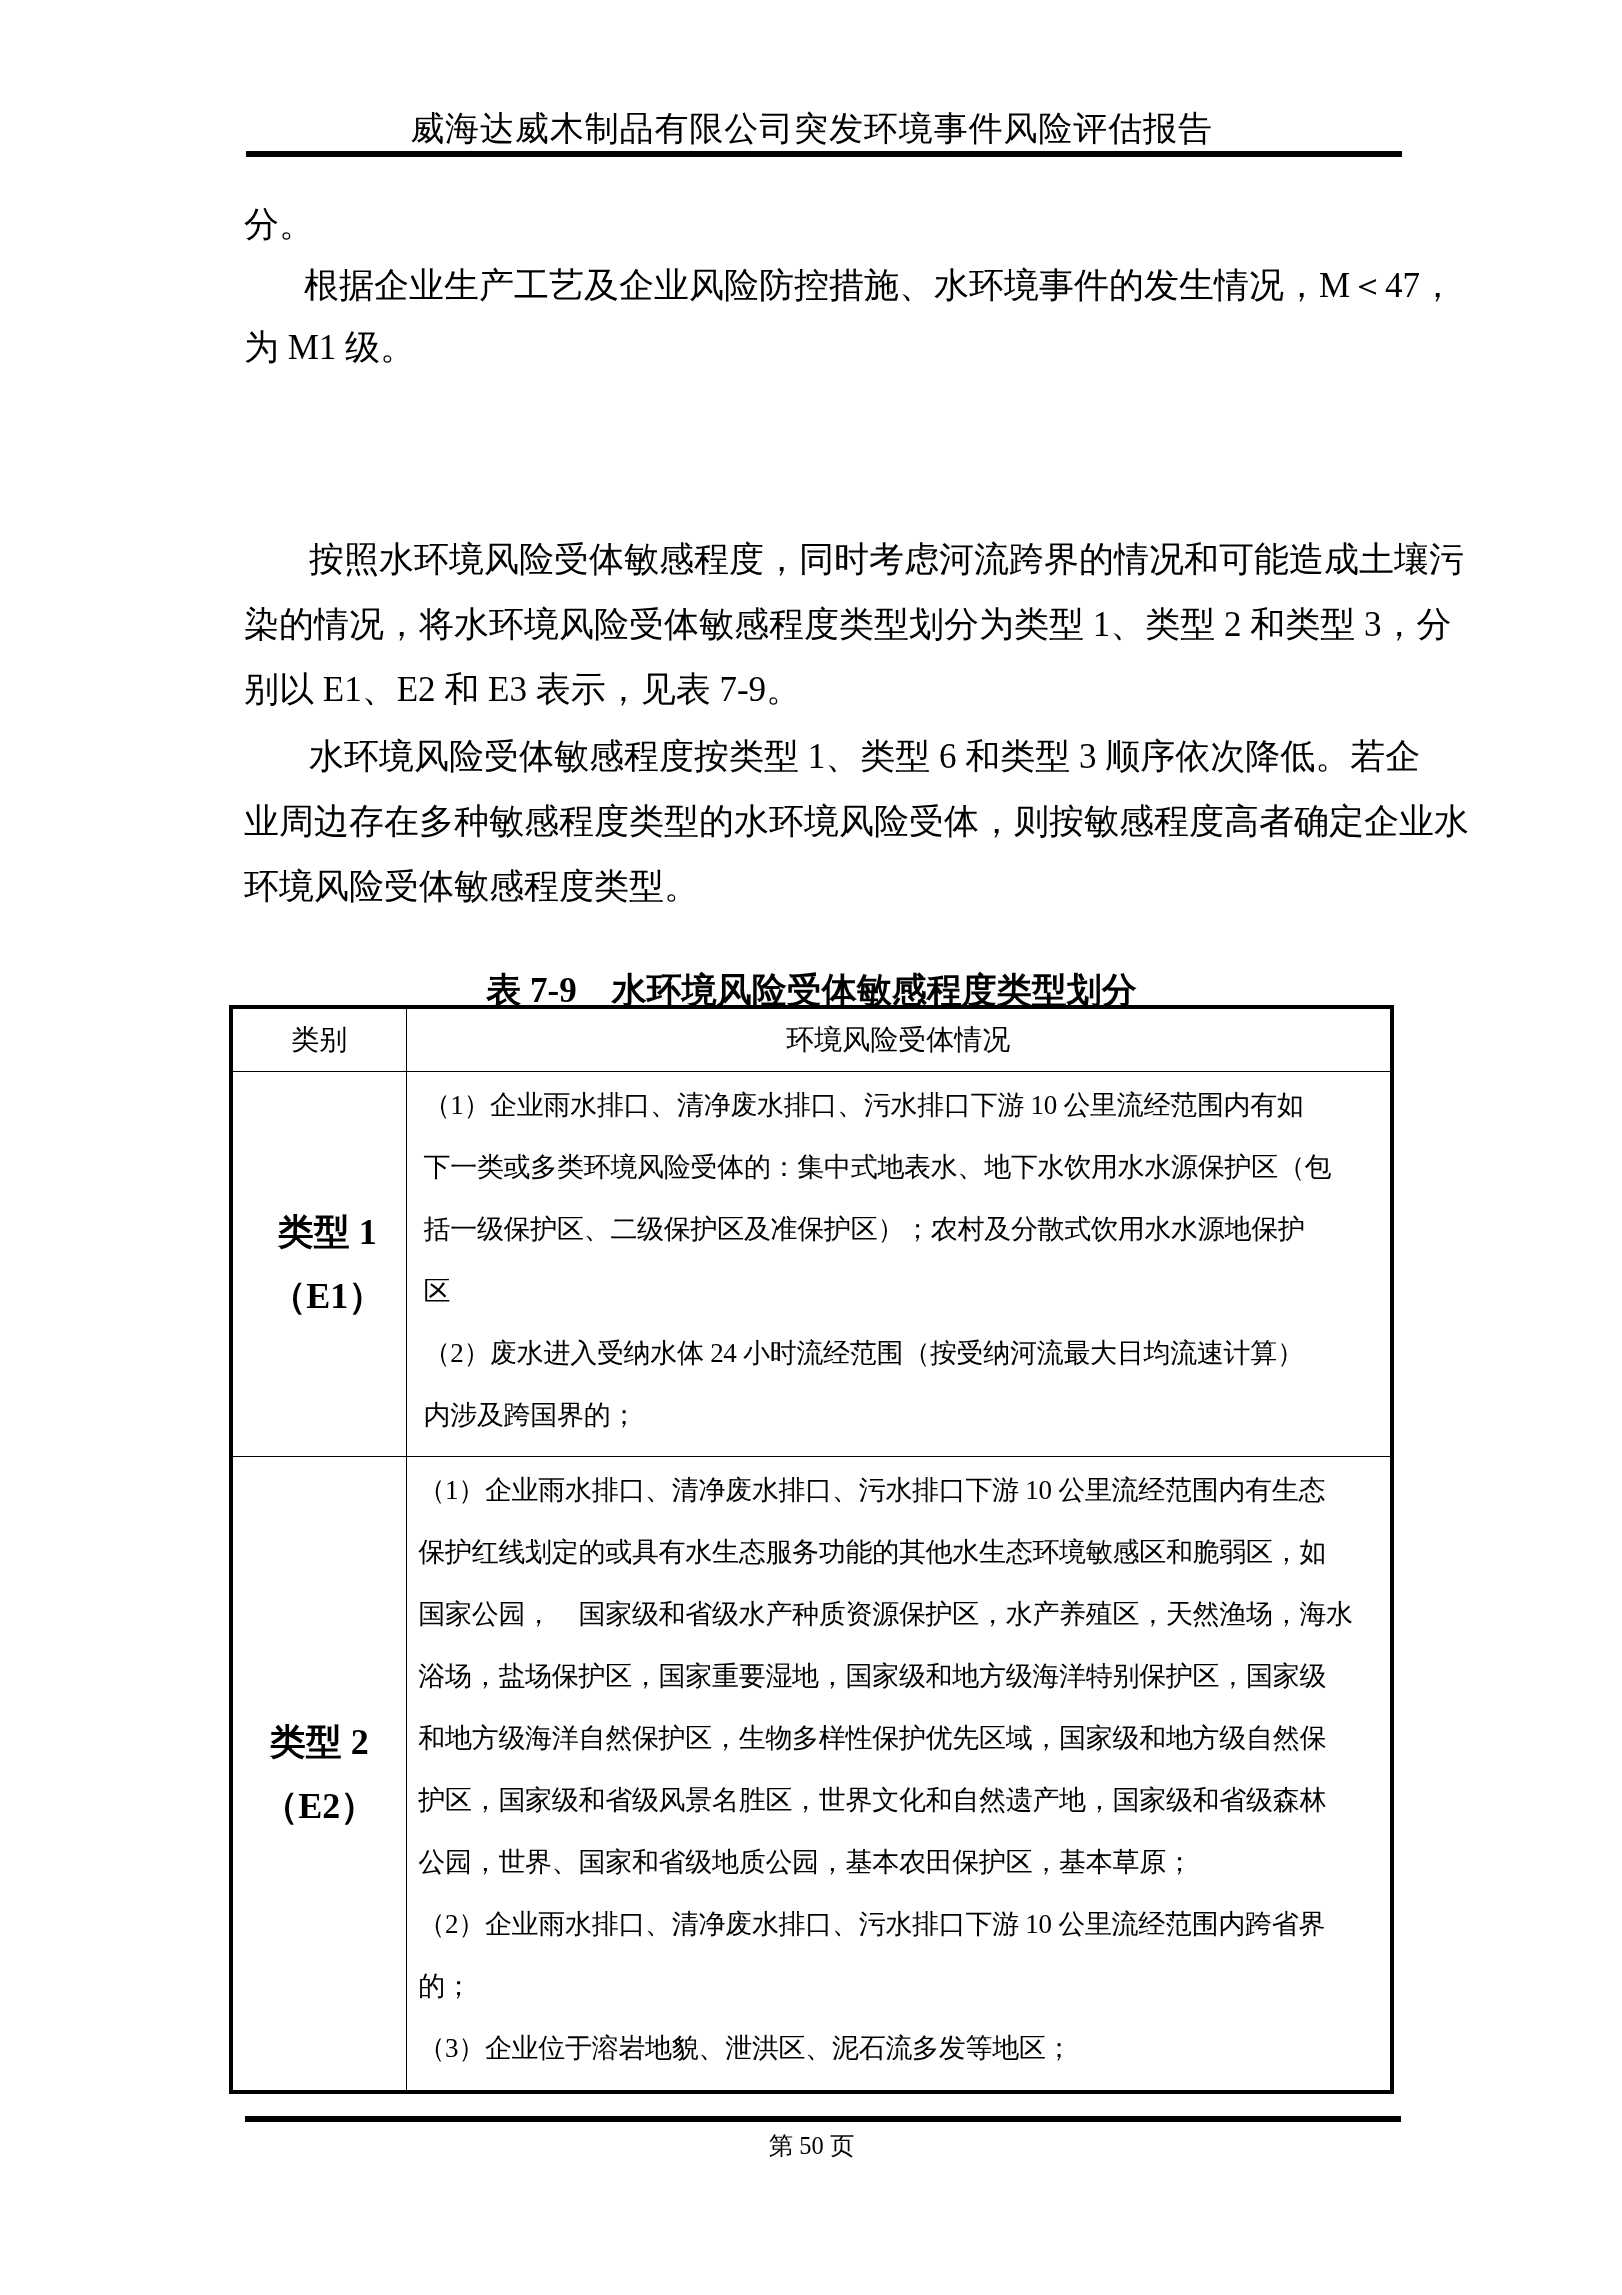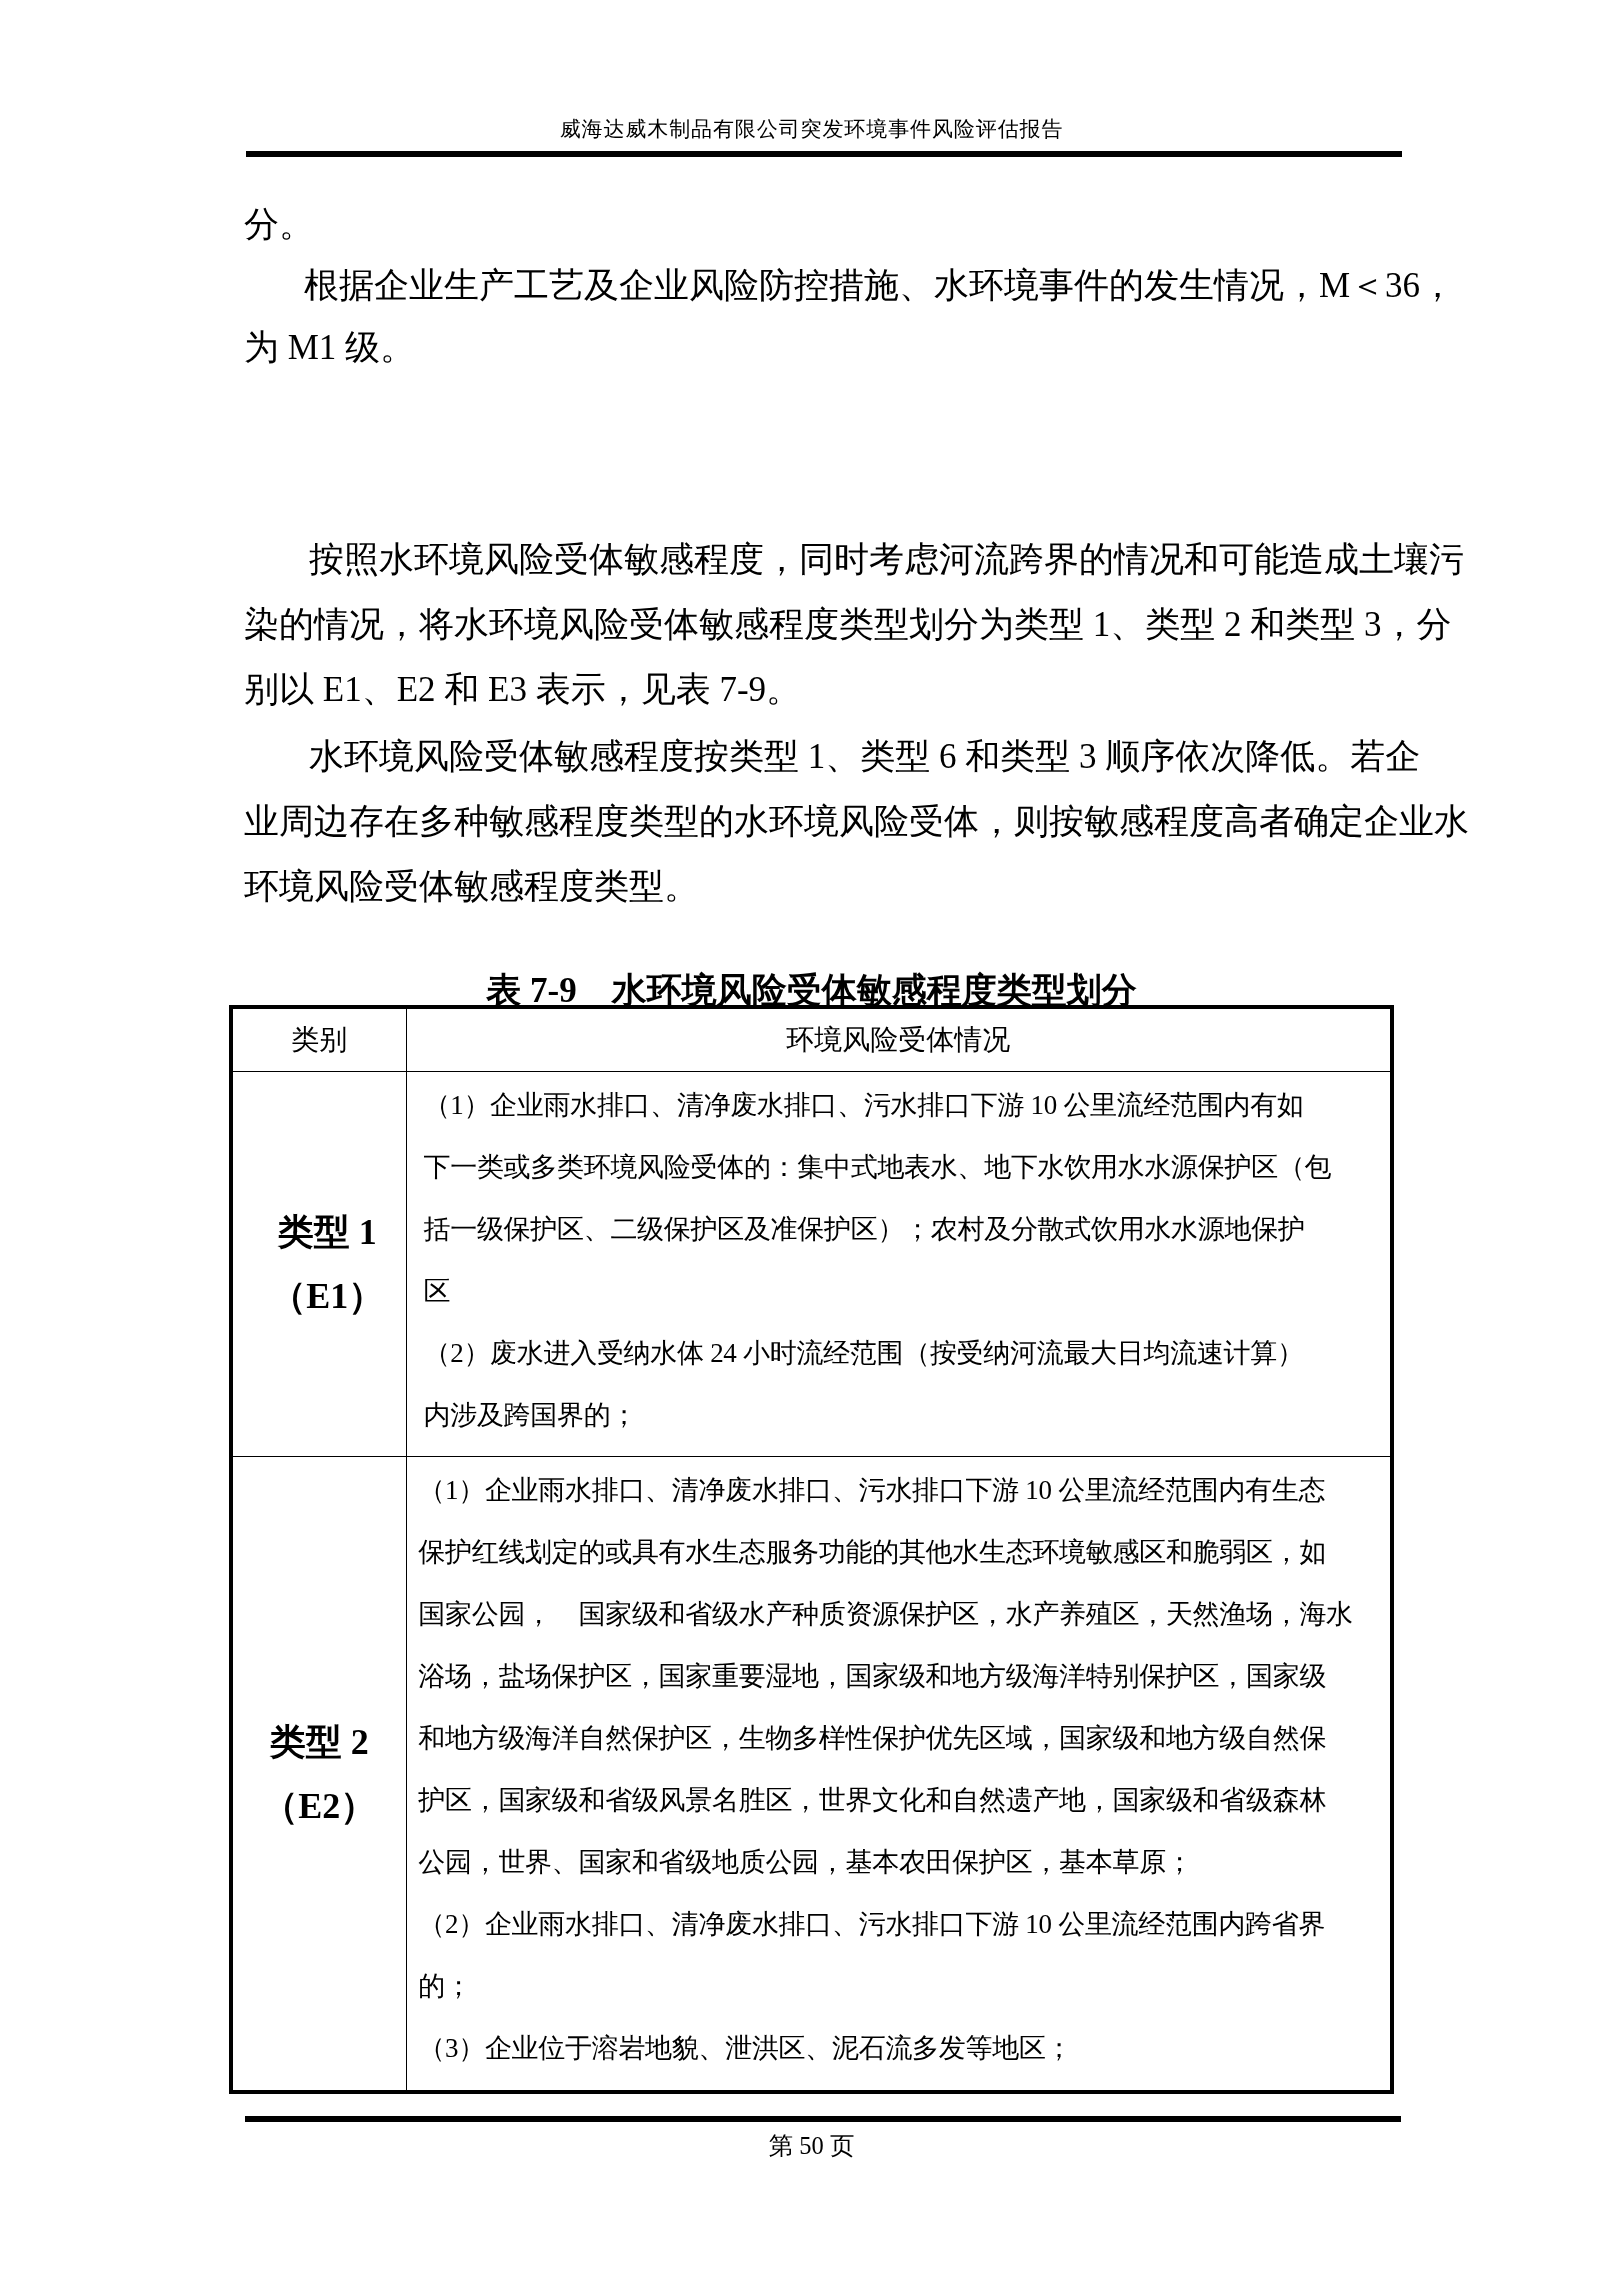--- a/index.html
+++ b/index.html
@@ -16,21 +16,21 @@
     font-family: "Liberation Serif", serif;
     overflow: hidden;
   }
   
   .header-title {
     position: absolute;
     top: 111px;
     left: 0;
     width: 100%;
     text-align: center;
-    font-size: 21px;
+    font-size: 34px;
     line-height: 36px;
     letter-spacing: 0.9px;
     white-space: pre;
   }
   .header-rule {
     position: absolute;
     top: 151px;
     left: 246px;
     width: 1156px;
     height: 6.4px;
@@ -128,21 +128,21 @@
 </head>
 <body>
 
 <div class="page">
 
   <div class="header-title">威海达威木制品有限公司突发环境事件风险评估报告</div>
   <div class="header-rule"></div>
 
   <div class="bodyblock p-tail">分。</div>
 
-  <div class="bodyblock p-m">根据企业生产工艺及企业风险防控措施、水环境事件的发生情况，M＜36，
+  <div class="bodyblock p-m">根据企业生产工艺及企业风险防控措施、水环境事件的发生情况，M＜47，
 为 M1 级。</div>
 
 
   <div class="bodyblock p-types">按照水环境风险受体敏感程度，同时考虑河流跨界的情况和可能造成土壤污
 染的情况，将水环境风险受体敏感程度类型划分为类型 1、类型 2 和类型 3，分
 别以 E1、E2 和 E3 表示，见表 7-9。</div>
 
   <div class="bodyblock p-order">水环境风险受体敏感程度按类型 1、类型 6 和类型 3 顺序依次降低。若企
 业周边存在多种敏感程度类型的水环境风险受体，则按敏感程度高者确定企业水
 环境风险受体敏感程度类型。</div>

